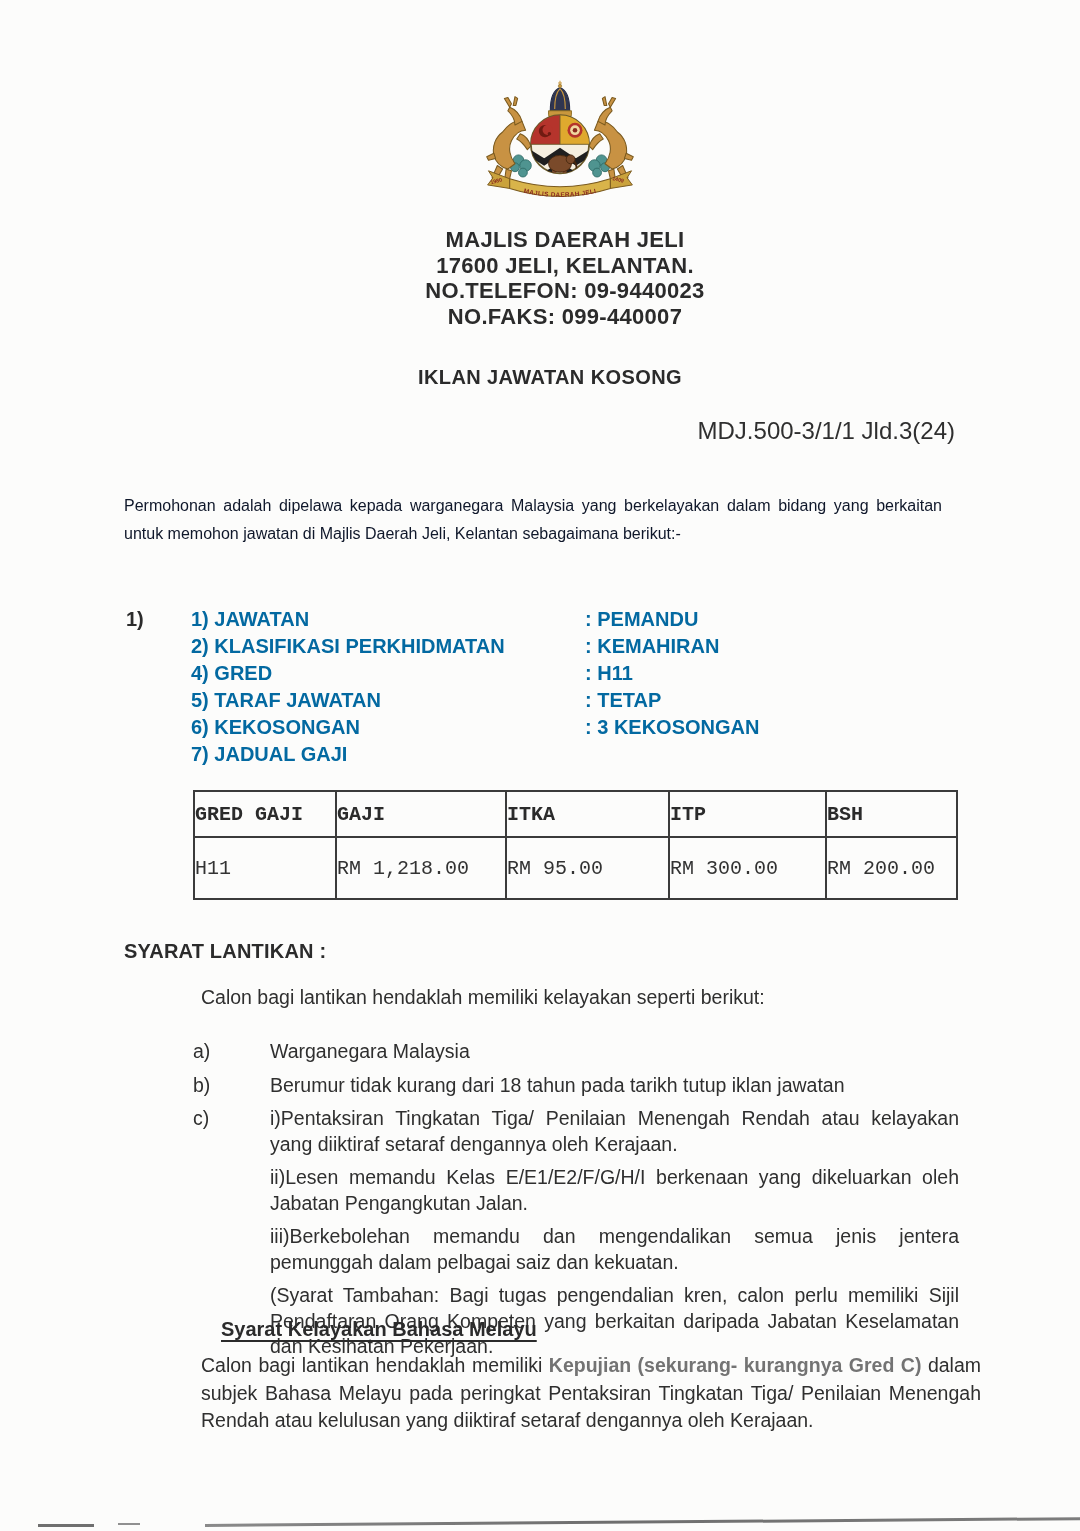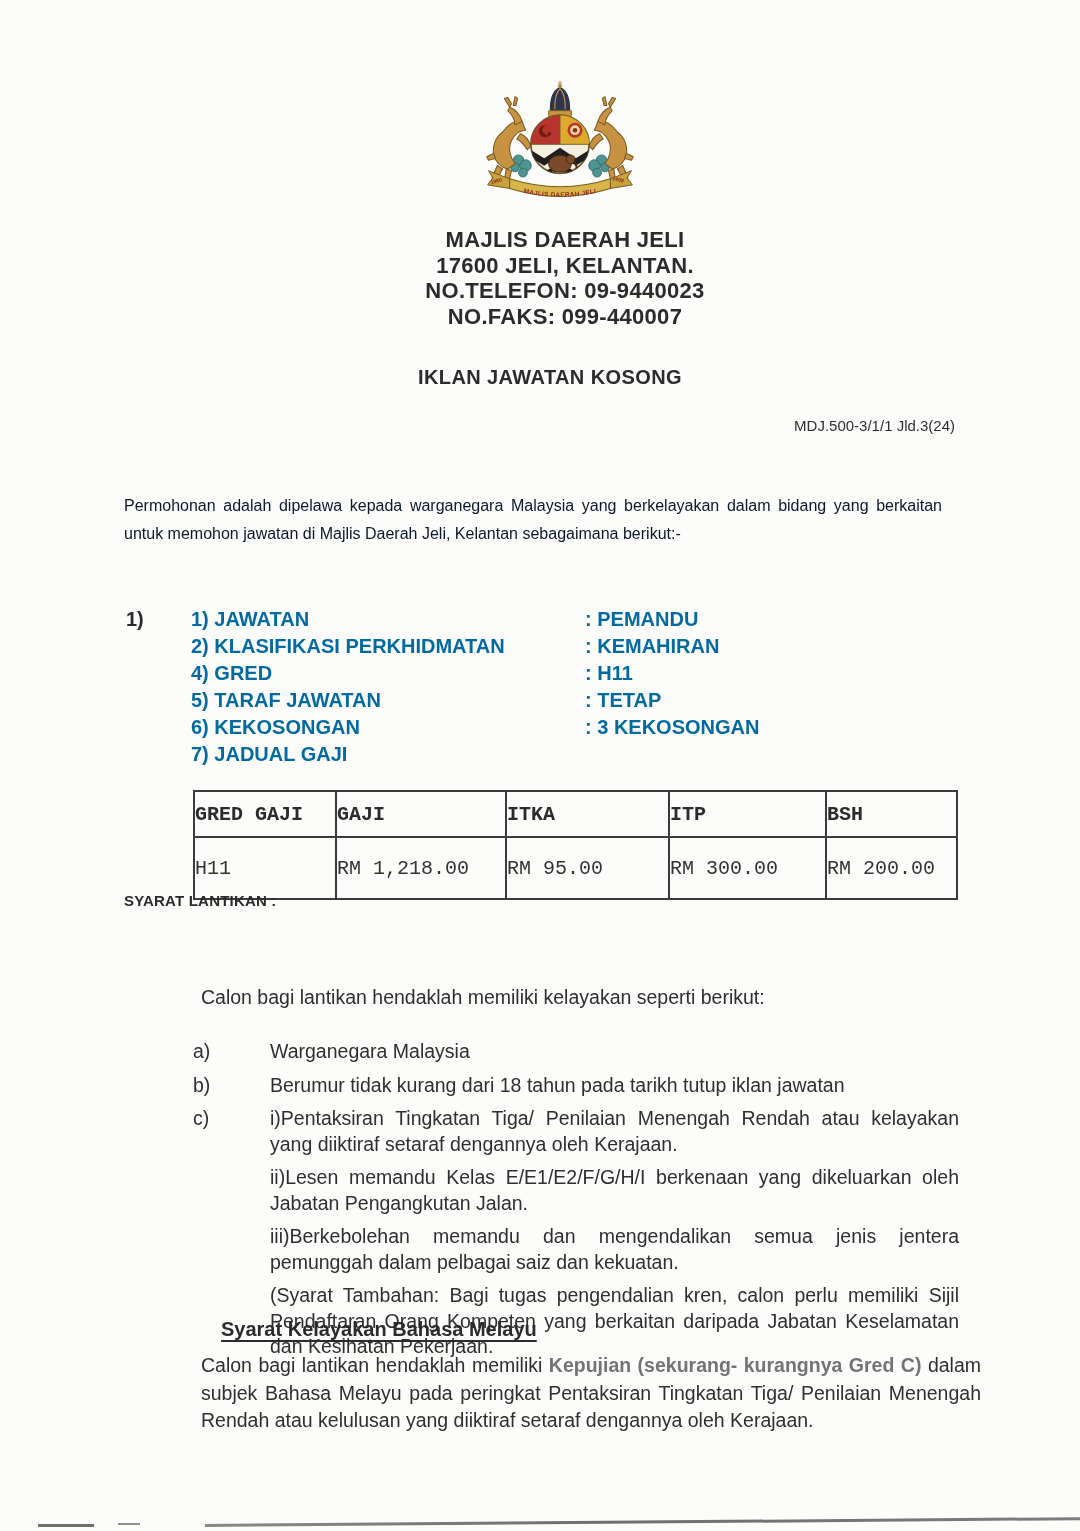--- a/index.html
+++ b/index.html
@@ -19,21 +19,21 @@
     position:absolute;top:227px;left:50px;width:1030px;
     text-align:center;font-weight:bold;color:#2b2b2b;
     font-size:22px;line-height:25.5px;letter-spacing:.3px;
   }
   
   .doc-title{
     position:absolute;top:366px;left:10px;width:1080px;
     text-align:center;font-weight:bold;font-size:20px;
     color:#2b2b2b;letter-spacing:.4px;
   }
-  .ref-no{position:absolute;top:417px;right:125px;font-size:15px;color:#2f2f2f;}
+  .ref-no{position:absolute;top:417px;right:125px;font-size:24px;color:#2f2f2f;}
   
   .intro{
     position:absolute;top:484px;left:124px;width:818px;
     font-size:16px;line-height:27.5px;
     text-align:justify;text-align-last:left;color:#0f172a;margin-top:8px;
   }
   
   .vac-num{position:absolute;top:608px;left:126px;font-size:20px;font-weight:bold;color:#2b2b2b;}
   .vac-fields{position:absolute;top:608px;left:191px;width:620px;}
   .vac-row{position:relative;height:27px;font-size:20px;font-weight:bold;color:#0369a1;white-space:nowrap;}
@@ -43,21 +43,21 @@
     position:absolute;top:790px;left:193px;width:763px;
     border-collapse:collapse;table-layout:fixed;
     font-size:20px;color:#2b2b2b;
   }
   .salary-table th,.salary-table td{
     border:2.5px solid #3b3b3b;text-align:left;vertical-align:middle;padding:0;font-family:Liberation Mono, monospace;
   }
   .salary-table th{height:44px;font-weight:bold;}
   .salary-table td{height:60px;font-weight:normal;color:#333;}
   
-  .syarat-heading{position:absolute;top:892px;left:124px;font-size:15px;font-weight:bold;color:#2b2b2b;letter-spacing:.2px;}
+  .syarat-heading{position:absolute;top:940px;left:124px;font-size:20px;font-weight:bold;color:#2b2b2b;letter-spacing:.2px;}
   .syarat-intro{position:absolute;top:986px;left:201px;font-size:19.5px;color:#2f2f2f;}
   .abc{position:absolute;top:1031px;left:193px;width:770px;}
   .abc-row{position:relative;font-size:19.5px;color:#2f2f2f;line-height:25.5px;}
   .abc-row .marker{position:absolute;left:0;top:0;}
   .abc-row .content{margin-left:69px;width:705px;}
   .abc-row .content p{margin:8px;text-align:justify;text-align-last:left;}
   
   .bahasa-heading{
     position:absolute;top:1318px;left:201px;
     font-size:20px;font-weight:bold;color:#2b2b2b;

